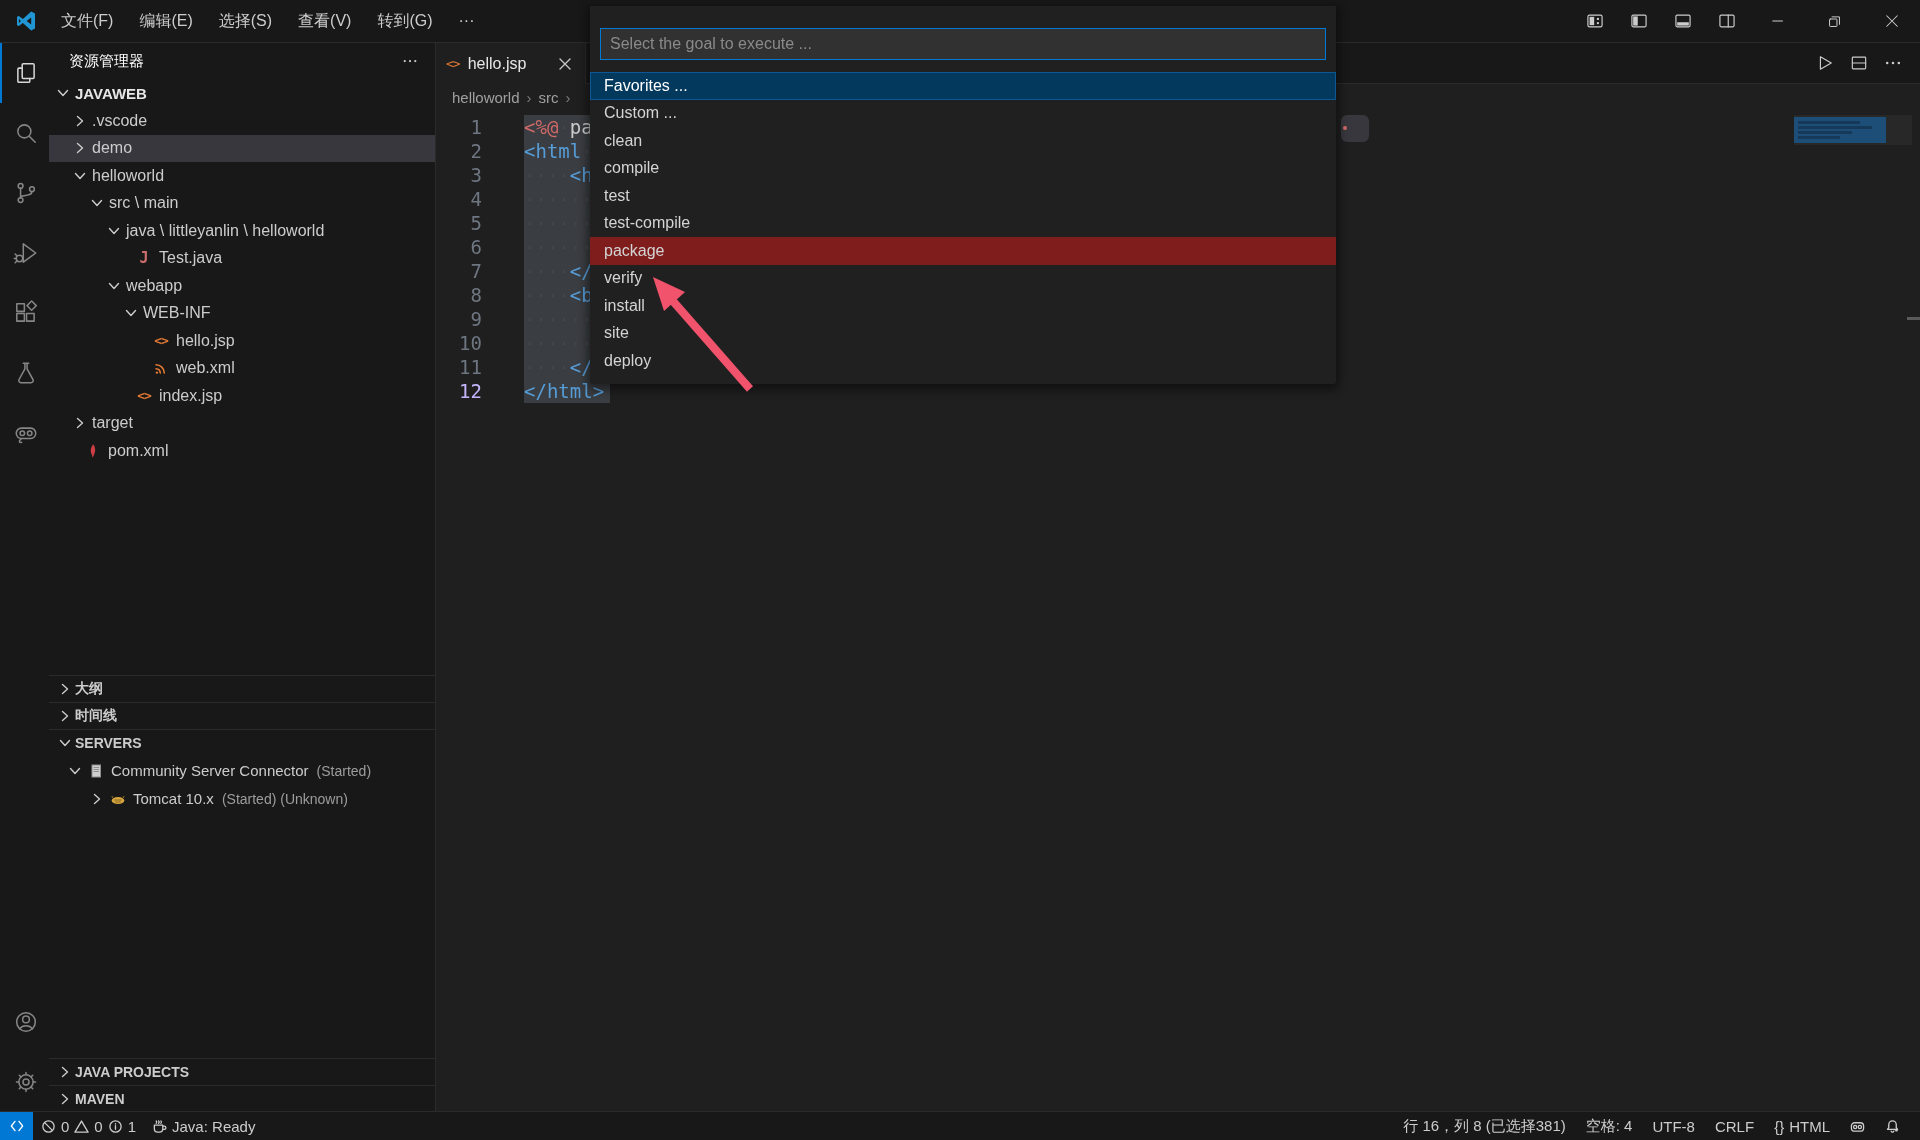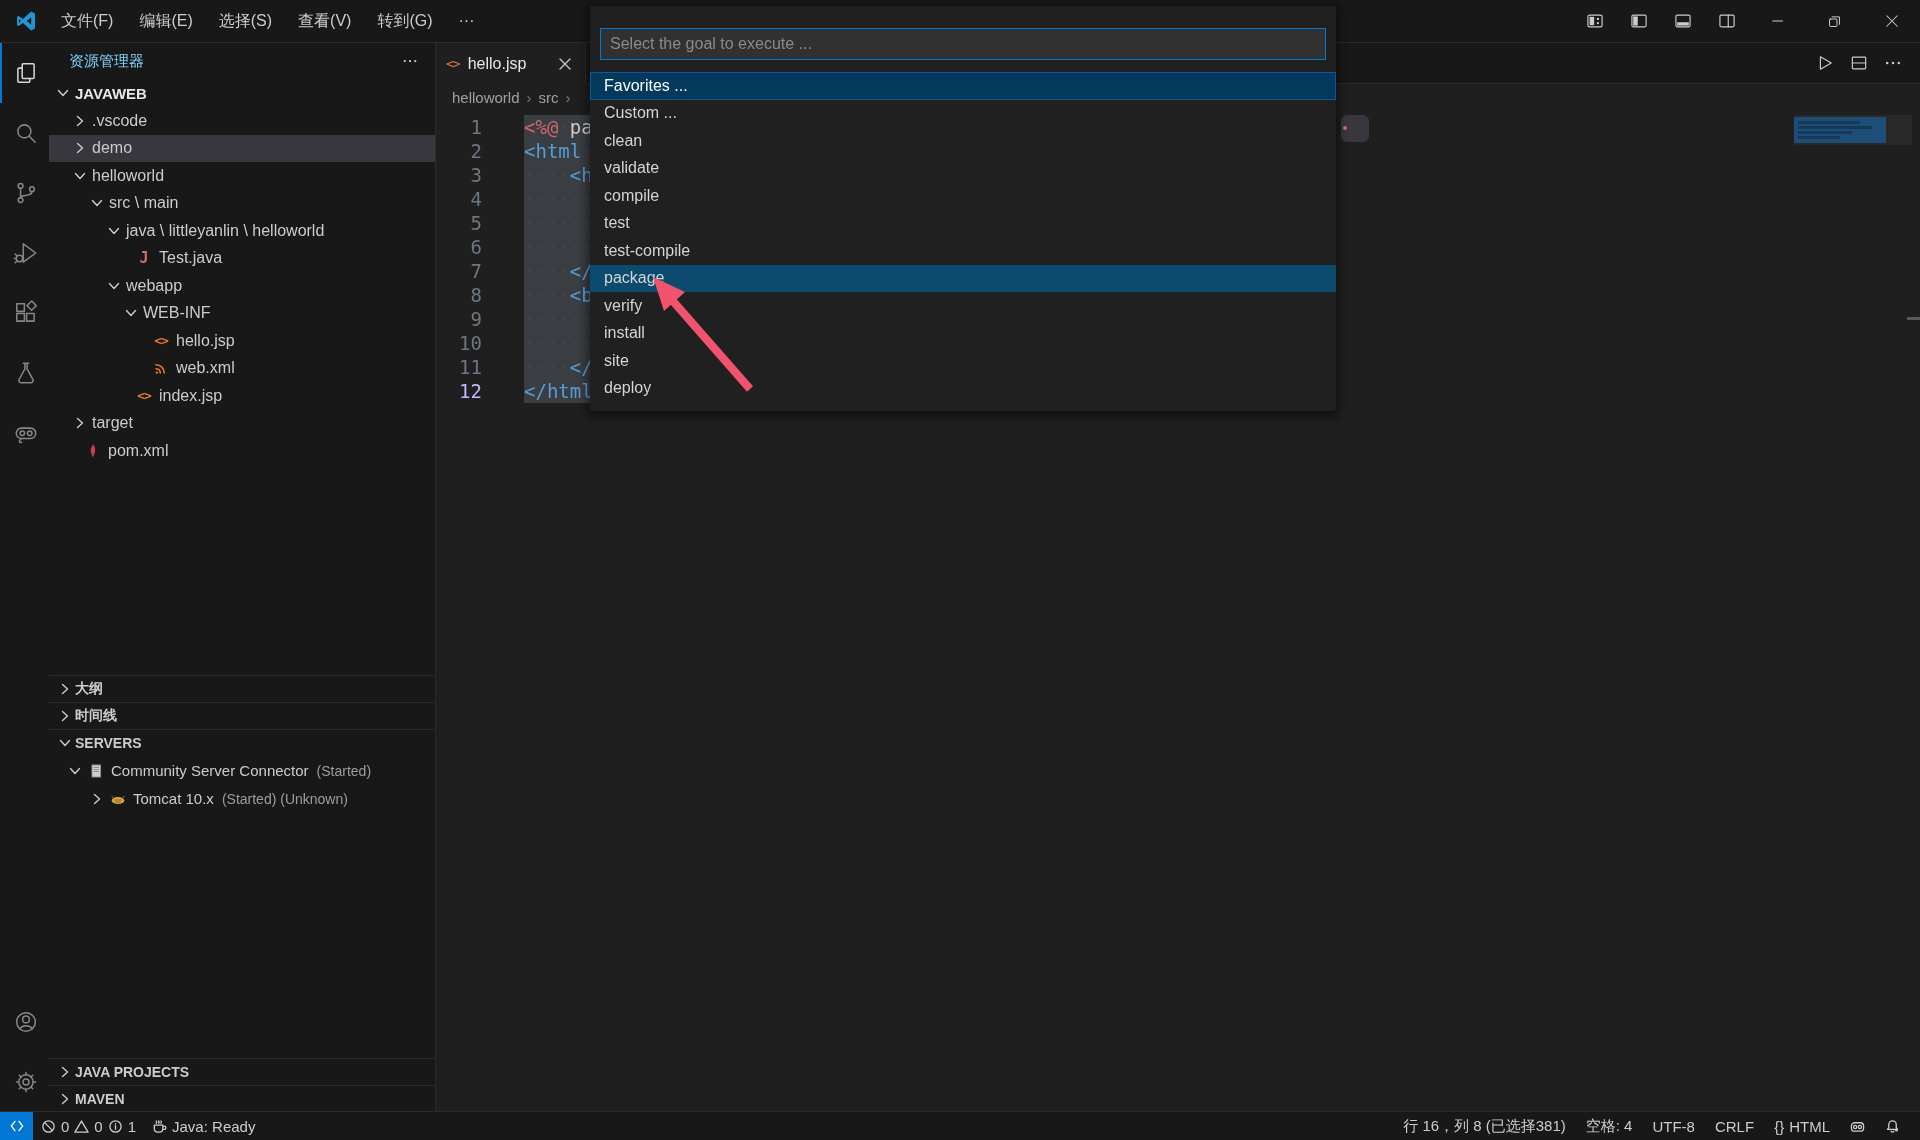--- a/index.html
+++ b/index.html
@@ -19,21 +19,21 @@
 
   
   .activitybar{position:absolute;left:0;top:43px;bottom:28px;width:49px;background:#181818;border-right:1px solid #2b2b2b;display:flex;flex-direction:column;z-index:2}
   .ab-item{height:60px;display:flex;align-items:center;justify-content:center;color:#868686;border-left:2px solid transparent;box-sizing:border-box}
   .ab-item.active{color:#d7d7d7;border-left:2px solid #0078d4}
   .ab-item svg{width:26px;height:26px}
   .ab-bottom{margin-top:auto}
 
   
   .sidebar{position:absolute;left:49px;top:43px;width:386px;bottom:28px;background:#181818;border-right:1px solid #2b2b2b;z-index:2}
-  .sidebar-header{height:36px;display:flex;align-items:center;padding:0 16px 0 20px;font-size:15px;color:#7dd3fc}
+  .sidebar-header{height:36px;display:flex;align-items:center;padding:0 16px 0 20px;font-size:15px;color:#ffffff}
   .sidebar-header .more{margin-left:auto;color:#cccccc}
   .proj-header{height:28px;display:flex;align-items:center;padding-left:6px;font-weight:bold;font-size:15px;color:#e7e7e7}
   .chev{width:16px;height:16px;color:#cccccc;flex:0 0 16px;margin-right:4px}
   .tree-row{height:27.5px;display:flex;align-items:center;font-size:16px;color:#cccccc;box-sizing:border-box;white-space:nowrap}
   .tree-row.selected{background:#37373d}
   .tree-ic{width:18px;flex:0 0 18px;margin-right:6px;display:flex;justify-content:center;font-weight:bold}
   .tree-ic svg{width:16px;height:16px}
   .ic-java{color:#cc6d6d;font-family:"DejaVu Sans Mono",monospace;font-size:15px}
   .ic-jsp{color:#e37933;font-family:"DejaVu Sans Mono",monospace;font-size:13px;letter-spacing:-1px}
   .badge{color:#9d9d9d;font-size:14px;margin-left:8px}
@@ -75,21 +75,21 @@
   .sb-right .sb-item{padding:0 10px}
 
   
   .quickpick{position:absolute;left:590px;top:6px;width:746px;background:#202021;box-shadow:0 3px 10px 3px rgba(0,0,0,.45);z-index:10;padding-top:10px;border-radius:0 0 3px 3px}
   .qp-inputwrap{margin:12px 10px;height:32px;border:1px solid #0078d4;background:#313131;display:flex;align-items:center;box-sizing:border-box}
   .qp-input{flex:1;background:transparent;border:none;outline:none;color:#cccccc;font-size:16px;padding:0 9px;font-family:"Liberation Sans",sans-serif}
   .qp-input::placeholder{color:#8a8a8a}
   .qp-list{margin-top:6px;padding-bottom:9px}
   .qp-item{height:27.5px;display:flex;align-items:center;padding:0 14px;font-size:16px;color:#d4d4d4;box-sizing:border-box}
   .qp-item.focused{background:#04395e;color:#ffffff;outline:1px solid #0c5795;outline-offset:-1px}
-  .qp-item.hover{background:#0c4a6e}
+  .qp-item.hover{background:#7f1d1d}
 
   .arrow-layer{position:absolute;left:0;top:0;width:1920px;height:1140px;pointer-events:none;z-index:20}
 </style>
 </head>
 <body>
 
 <div class="titlebar">
   <svg class="vscode-logo" viewBox="0 0 24 24">
     <path fill="#2196d4" d="M17.2 2.6L8.9 10 4.8 6.9 3 7.8v8.4l1.8.9 4.1-3.1 8.3 7.4 3.8-1.8V4.4zM4.9 13.9v-3.8l2 1.9zm12.3 1.5l-4.6-3.4 4.6-3.4z"></path>
   </svg>
@@ -567,21 +567,20 @@
 </div>
 
 <div class="quickpick">
   <div class="qp-inputwrap">
     <input class="qp-input" placeholder="Select the goal to execute ..." style="">
   </div>
   <div class="qp-list" id="qp-list">
       <div class="qp-item focused">Favorites ...</div>
       <div class="qp-item">Custom ...</div>
       <div class="qp-item">clean</div>
-      <div class="qp-item">validate</div>
       <div class="qp-item">compile</div>
       <div class="qp-item">test</div>
       <div class="qp-item">test-compile</div>
       <div class="qp-item hover">package</div>
       <div class="qp-item">verify</div>
       <div class="qp-item">install</div>
       <div class="qp-item">site</div>
       <div class="qp-item">deploy</div>
     </div>
 </div>

